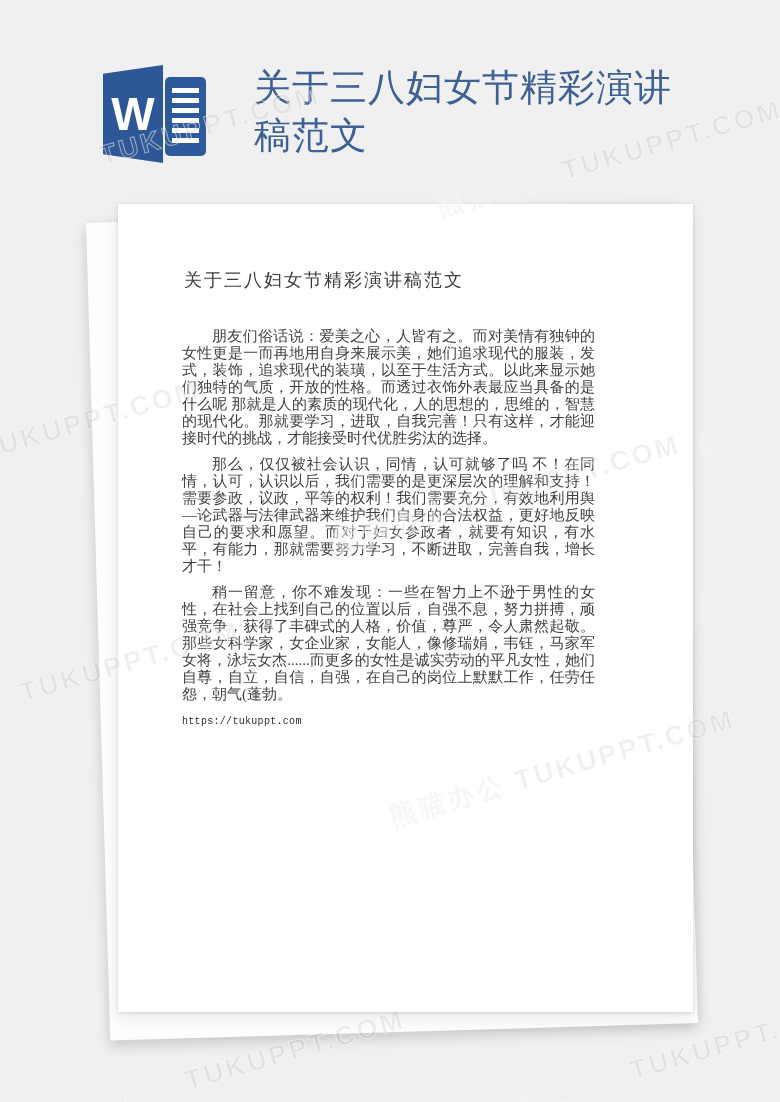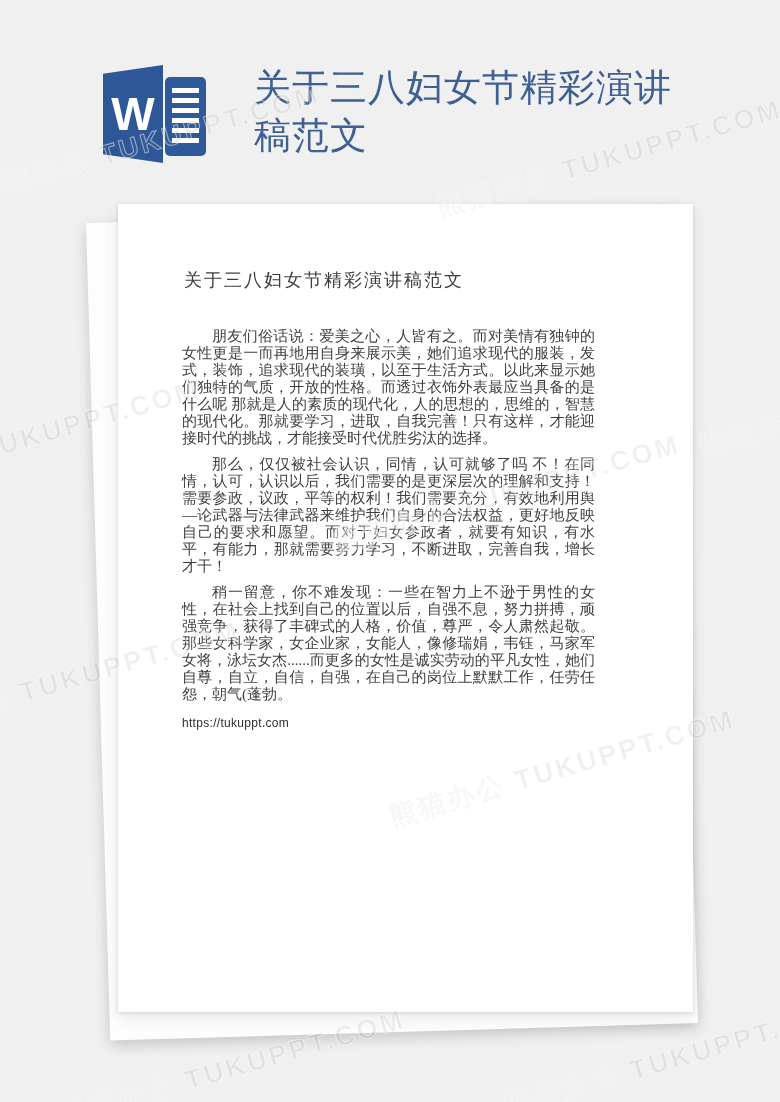--- a/index.html
+++ b/index.html
@@ -54,22 +54,22 @@
     color:#3c3c3c;
   }
   .doc-page p{
     margin:0 0 9px 0;
     font-family:"Liberation Serif", serif;
     font-size:15px;line-height:17px;
     color:#3f3f3f;text-align:justify;text-indent:2em;
   }
   .footer-url{
     margin-top:13px;
-    font-size:12px;color:#2e2e2e;letter-spacing:0.3px;
-    font-family:Liberation Sans, sans-serif;
+    font-size:10px;color:#2e2e2e;letter-spacing:0.3px;
+    font-family:Liberation Mono, monospace;
   }
   
   .wm{
     position:absolute;white-space:nowrap;pointer-events:none;z-index:5;
     font-weight:bold;font-size:27px;letter-spacing:3px;
     color:rgba(125,125,125,0.12);
     -webkit-text-stroke:1px rgba(255,255,255,0.5);
     transform:rotate(-16deg);transform-origin:0 0;
     font-family:"Liberation Sans", sans-serif;
   }

